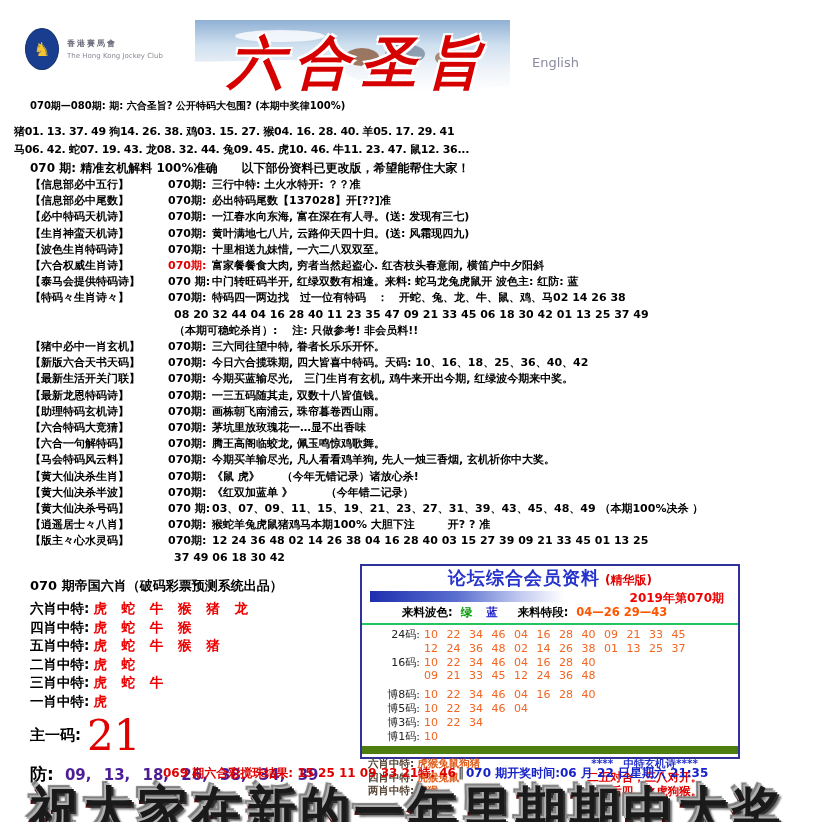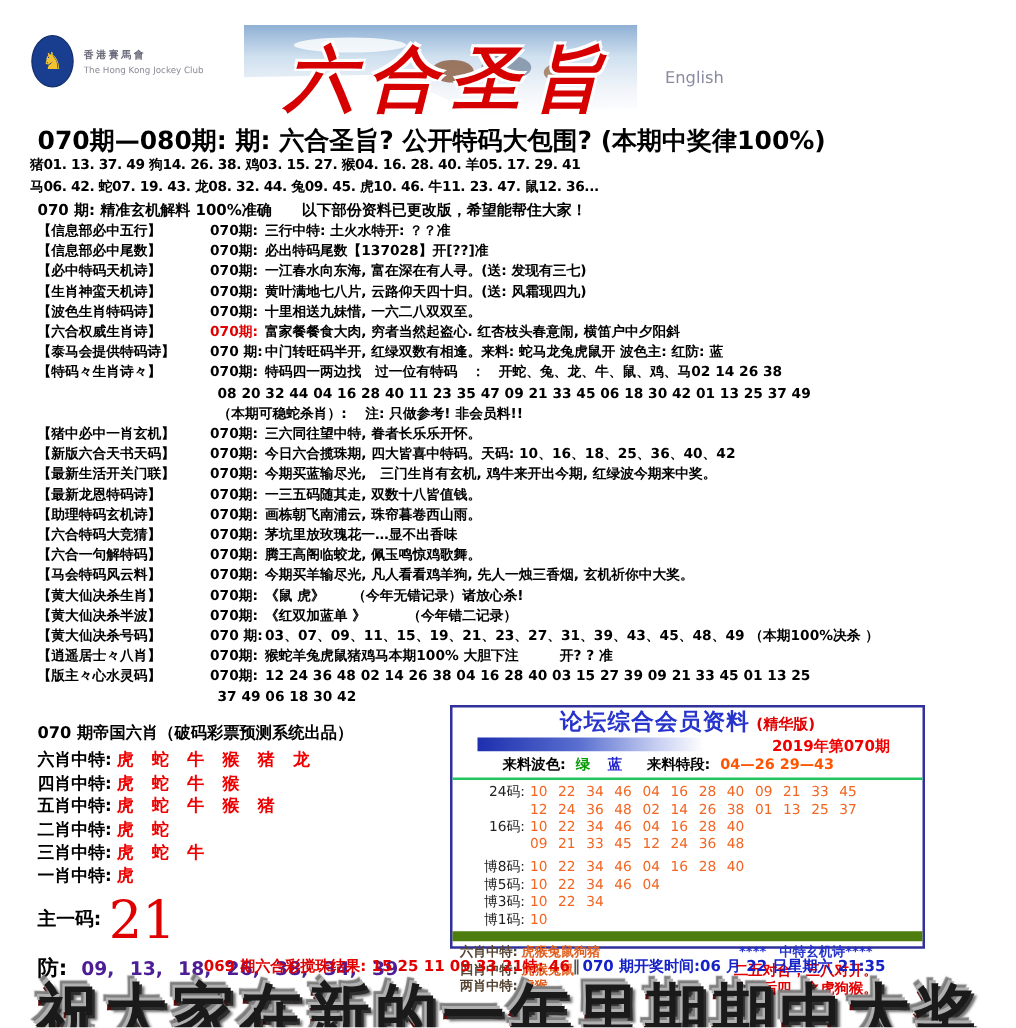--- a/index.html
+++ b/index.html
@@ -23,22 +23,22 @@
   .blob2{left:190px;top:24px;width:40px;height:20px;background:#6e7f96;opacity:.7;}
   .blob3{left:240px;top:30px;width:30px;height:16px;background:#9a6a48;opacity:.75;}
   .blob4{left:40px;top:10px;width:90px;height:12px;background:#ffffff;opacity:.8;}
 
   .site-title{position:absolute;left:228px;top:26px;font-family:"DejaVu Serif",serif;
               font-size:56px;font-weight:bold;font-style:italic;color:#d60000;letter-spacing:10px;
               text-shadow:2px 2px 0 #fff,-2px -2px 0 #fff,2px -2px 0 #fff,-2px 2px 0 #fff;}
   .english-link{position:absolute;left:532px;top:55px;color:#8a8aa0;font-size:13px;
                 text-decoration:none;cursor:pointer;}
 
-  .headline{position:absolute;left:30px;top:99px;font-size:20px;font-weight:bold;}
-  .zline{position:absolute;left:24px;font-size:11px;font-weight:bold;letter-spacing:-0.3px;}
+  .headline{position:absolute;left:30px;top:99px;font-size:10px;font-weight:bold;}
+  .zline{position:absolute;left:14px;font-size:11px;font-weight:bold;letter-spacing:-0.3px;}
   .z1{top:124px;}
   .z2{top:142px;}
   .note{position:absolute;left:30px;top:160px;font-size:12px;font-weight:bold;}
 
   
   .rows{position:absolute;left:30px;top:177px;width:780px;font-size:11px;font-weight:bold;}
   .prow{line-height:16.2px;white-space:nowrap;}
   .rlabel{display:inline-block;width:138px;}
   .rperiod{display:inline-block;width:44px;}
   .red-period .rperiod{color:#e10000;}
@@ -56,21 +56,21 @@
   .guard{margin-top:7px;}
   .glabel{font-size:17px;font-weight:bold;}
   .gvalue{font-size:15px;font-weight:bold;color:#4c1d95;word-spacing:7px;margin-left:6px;}
 
   
   .member-box{position:absolute;left:360px;top:564px;width:380px;height:195px;
               border:2px solid #31319c;box-sizing:border-box;background:#fff;}
   .mb-title{text-align:center;padding-top:2px;line-height:20px;}
   .mb-title-main{font-size:18px;font-weight:bold;color:#2633cc;letter-spacing:1px;}
   .mb-title-suffix{font-size:12px;font-weight:bold;color:#e10000;}
-  .mb-bar-row{position:relative;height:14px;margin:0 20px;}
+  .mb-bar-row{position:relative;height:14px;margin:0 8px;}
   .mb-bar{position:absolute;left:0;top:1px;width:54%;height:11px;
           background:linear-gradient(90deg,#1d2fae 0%,#5a6fd0 45%,#c3cbf0 78%,#ffffff 100%);}
   .mb-period{position:absolute;right:6px;top:0;color:#f00000;font-weight:bold;font-size:12px;}
   .mb-wave{font-size:11.5px;font-weight:bold;padding:1px 0 3px 40px;border-bottom:2px solid #22c55e;}
   .wgreen{color:#009900;margin-left:4px;}
   .wblue{color:#2222cc;margin-left:10px;}
   .wlabel.seg{margin-left:16px;}
   .wseg{color:#ff5500;margin-left:4px;}
   .mb-codes{padding:3px 12px 0 8px;font-size:11px;font-weight:normal;}
   .mcode{line-height:13.8px;}

